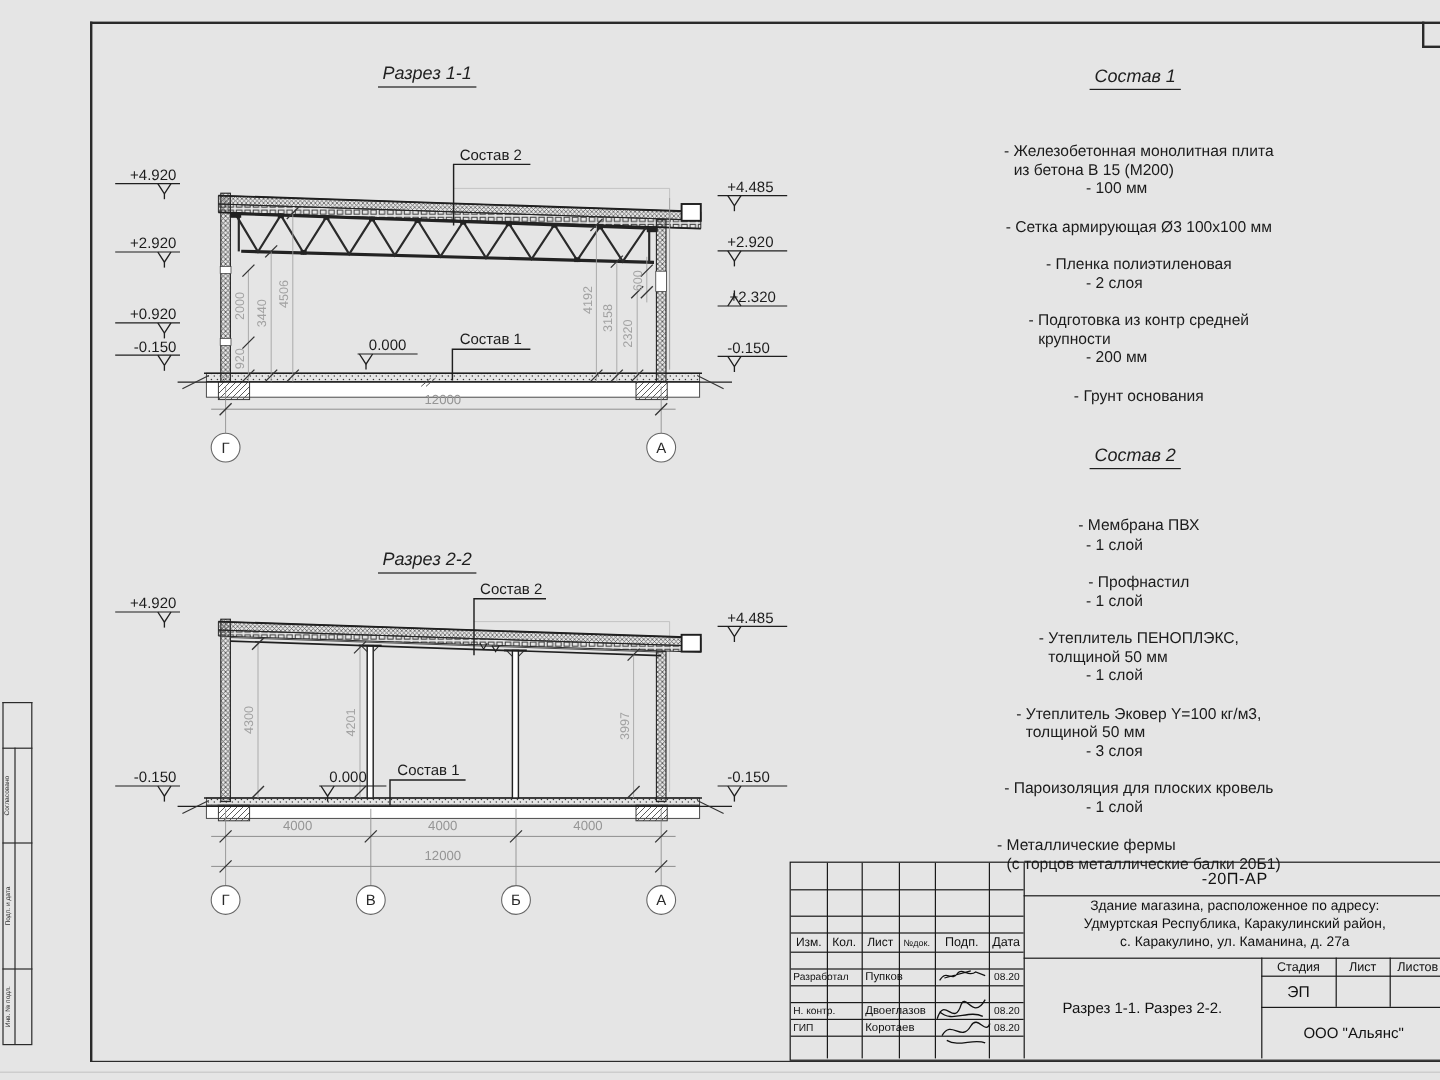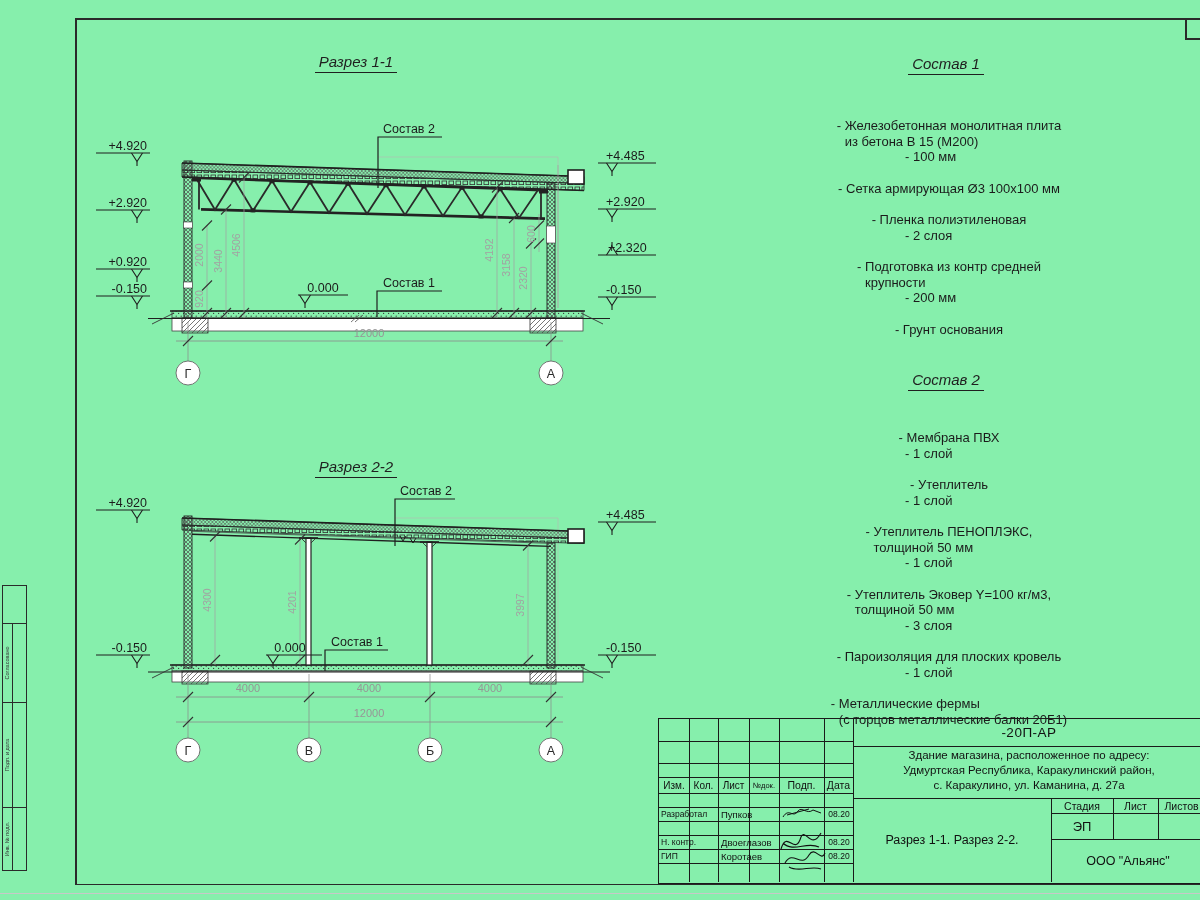--- a/index.html
+++ b/index.html
@@ -1,16 +1,16 @@
 <!DOCTYPE html>
 <html><head>
 <meta charset="utf-8">
 <style>
   html,body{margin:0;padding:0;background:#fff;overflow:hidden;}
-  .sheet{position:relative;width:1200px;height:900px;background:#86efac;
+  .sheet{position:relative;width:1200px;height:900px;background:#e5e5e5;
          font-family:"Liberation Sans",sans-serif;color:#1a1a1a;}
   .ln{position:absolute;background:#2a2a2a;}
   .lngray{position:absolute;background:#c8c8c8;}
   .abs{position:absolute;}
   .title{position:absolute;font-style:italic;font-size:15px;color:#1f1f1f;text-align:center;}
   .title span{display:inline-block;border-bottom:1.2px solid #1f1f1f;padding:0 4px 2px 4px;}
   .slist{position:absolute;width:322px;font-size:13px;line-height:15.5px;color:#1b1b1b;}
   .sitem{display:flex;align-items:center;margin-bottom:16px;flex-direction:column;}
   .sname{flex:1;}
   .sval{width:88px;flex:none;}
@@ -103,21 +103,21 @@
 
   <div class="slist" style="left:788px;top:430px;">
     <div class="sitem">
       <div class="sname">
           <div>- Мембрана ПВХ</div>
         </div>
       <div class="sval">- 1 слой</div>
     </div>
     <div class="sitem">
       <div class="sname">
-          <div>- Утеплитель</div>
+          <div>- Профнастил</div>
         </div>
       <div class="sval">- 1 слой</div>
     </div>
     <div class="sitem">
       <div class="sname">
           <div>- Утеплитель ПЕНОПЛЭКС,</div>
           <div style="padding-left:8px;">толщиной 50 мм</div>
         </div>
       <div class="sval">- 1 слой</div>
     </div>

